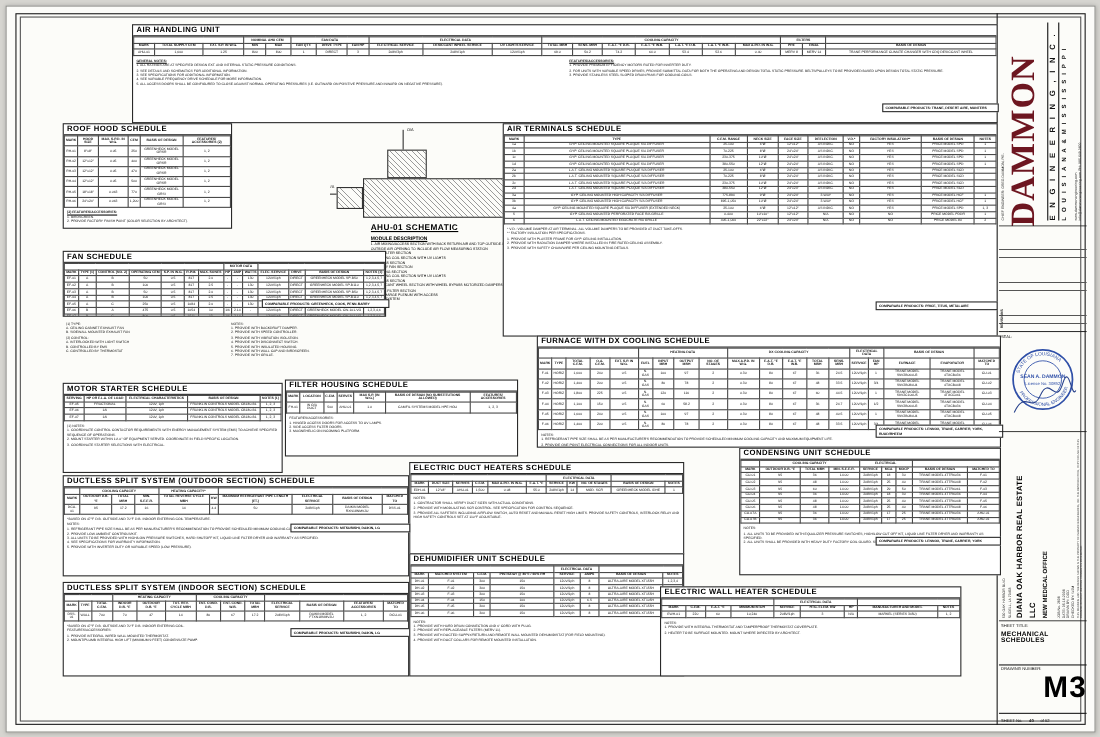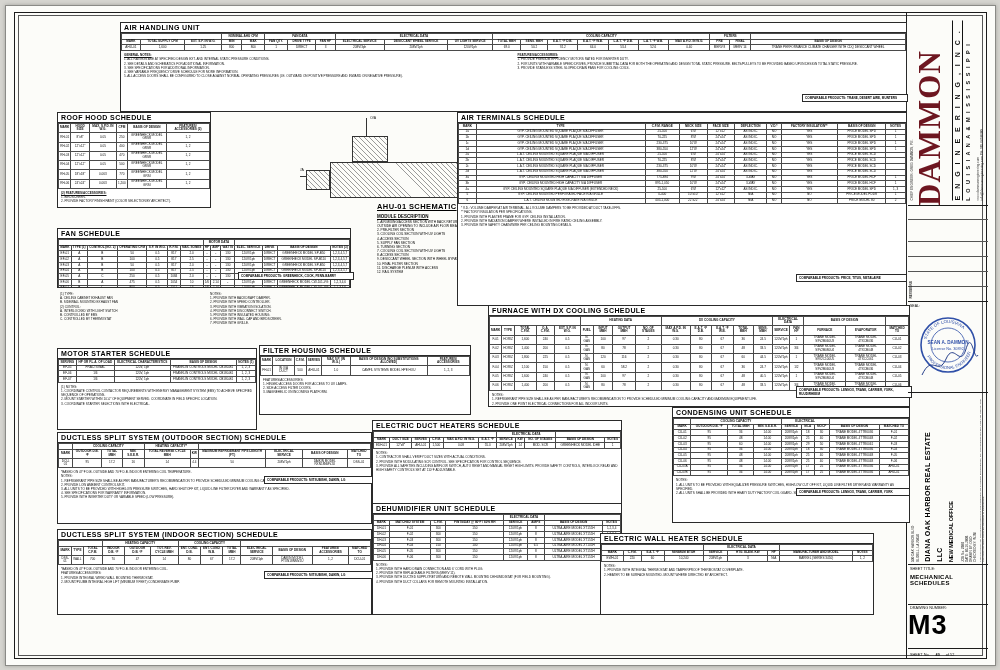--- a/index.html
+++ b/index.html
@@ -216,21 +216,21 @@
     <div class="slabel" style="left:70px;top:4px;">O/A</div>
     <div class="hatch" style="left:52px;top:24px;width:34px;height:24px;"></div>
     <div class="hatch" style="left:30px;top:50px;width:148px;height:34px;"></div>
     <div class="hatch" style="left:6px;top:58px;width:22px;height:18px;"></div>
     <div class="duct" style="left:-6px;top:64px;width:12px;height:0;border-bottom:none;"></div>
     <div class="slabel" style="left:-2px;top:56px;">R/A</div>
     <div class="duct" style="left:178px;top:64px;width:14px;height:0;border-bottom:none;"></div>
     <div class="slabel" style="left:182px;top:56px;">S/A</div>
   </div>
 
-  <div class="freestanding" style="left:331px;top:196px;width:152px;height:140px;margin-left:40px;">
+  <div class="freestanding" style="left:331px;top:196px;width:152px;height:140px;">
     <div class="schem-title">AHU-01 SCHEMATIC</div>
     <div class="schem-sub">MODULE DESCRIPTION</div>
     <div class="schem-list">
         <div>1.  AIR MIXING/ACCESS SECTION WITH BACK RETURN AIR AND TOP OUTSIDE AIR OPENINGS. OUTSIDE AIR OPENING TO INCLUDE AIR FLOW MEASURING STATION</div>
         <div>2.  PRE-FILTER SECTION</div>
         <div>3.  COOLING COIL SECTION WITH UV LIGHTS</div>
         <div>4.  ACCESS SECTION</div>
         <div>5.  SUPPLY FAN SECTION</div>
         <div>6.  TURNING SECTION</div>
         <div>7.  COOLING COIL SECTION WITH UV LIGHTS</div>
@@ -1285,21 +1285,21 @@
   </div>
 
   <div class="tb-sec" style="left:902px;top:559px;width:80px;height:40px;padding-top:2px;">
     <div class="htiny" style="padding-left:2px;">SHEET TITLE:</div>
     <div class="sheet-title-txt" style="padding:3px 2px;">MECHANICAL SCHEDULES</div>
     <div class="hr" style="top:39px;"></div>
   </div>
 
   <div class="tb-sec" style="left:902px;top:599px;width:80px;height:44px;">
     <div class="htiny" style="padding:1px 0 0 2px;">DRAWING NUMBER:</div>
-    <div class="m3" style="text-align:left;">M3</div>
+    <div class="m3" style="text-align:right;">M3</div>
     <div class="hr" style="top:43px;"></div>
   </div>
 
   <div class="tb-sec" style="left:902px;top:643px;width:80px;height:12px;display:flex;gap:6px;align-items:center;padding-left:2px;">
     <span class="htiny">SHEET No.</span>
     <span class="htiny" style="font-weight:bold;">40</span>
     <span class="htiny">of 52</span>
   </div>
 </div>
 

